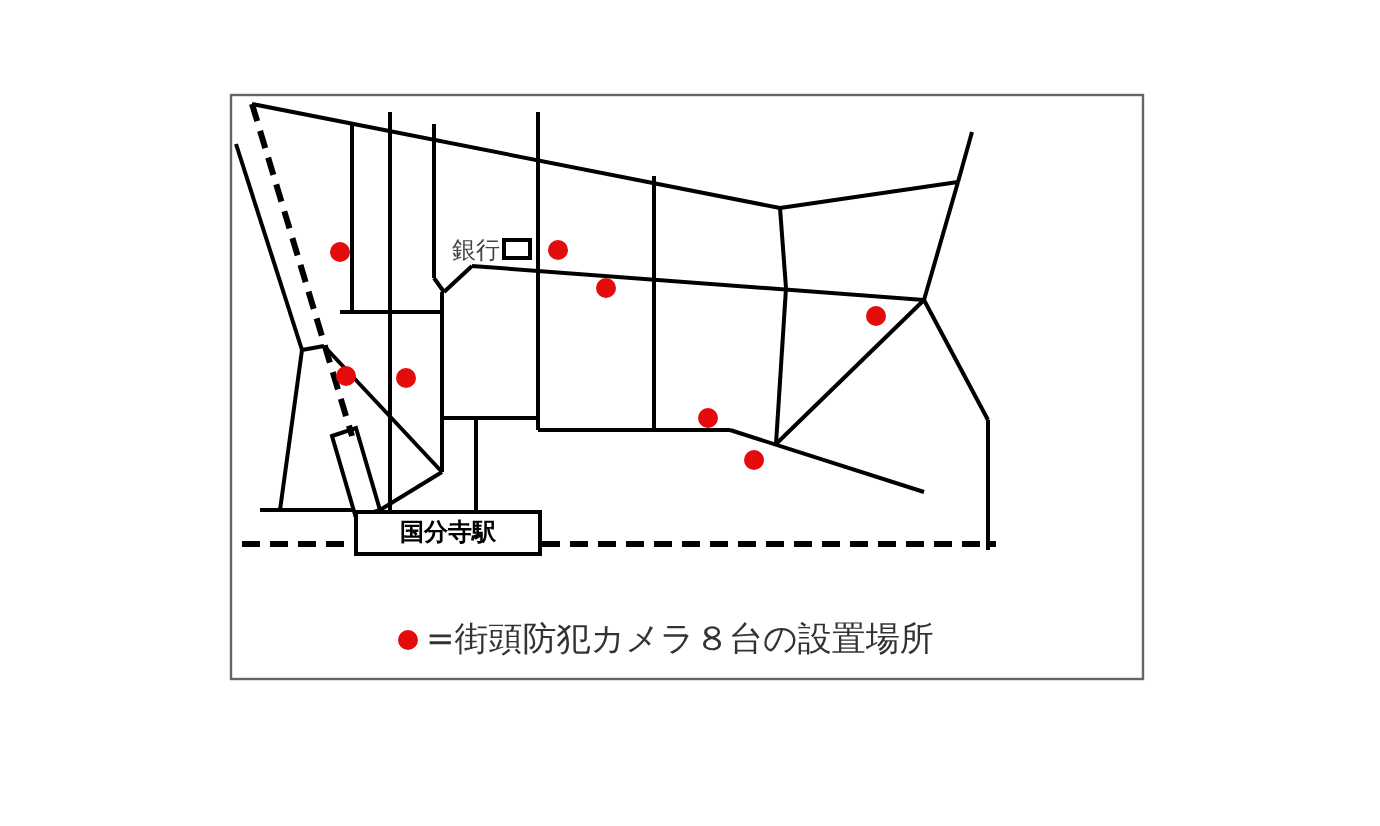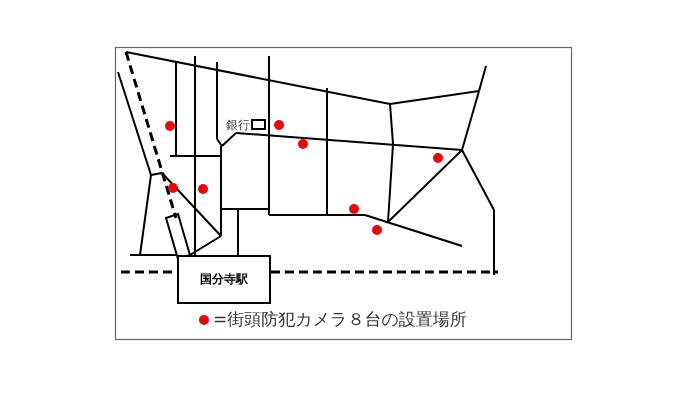--- a/index.html
+++ b/index.html
@@ -1,21 +1,21 @@
 <!DOCTYPE html>
 <html><head>
 <meta charset="utf-8">
 <style>
   html,body{margin:0;padding:0;background:#fff;}
   body{width:690px;height:413px;position:relative;overflow:hidden;font-family:"DejaVu Sans",sans-serif;}
   #map{position:absolute;left:0;top:0;}
   .road{stroke:#000;stroke-width:2;fill:none;}
   .rail{stroke:#000;stroke-width:3;stroke-dasharray:9 5;fill:none;}
   .lbl{position:absolute;font-size:12px;color:#444;}
-  .station{position:absolute;left:177px;top:255px;width:94px;height:49px;border:2.5px solid #000;box-sizing:border-box;background:#fff;display:flex;align-items:center;justify-content:center;font-size:12px;font-weight:bold;color:#000;}
+  .station{position:absolute;left:177px;top:255px;width:94px;height:23px;border:2.5px solid #000;box-sizing:border-box;background:#fff;display:flex;align-items:center;justify-content:center;font-size:12px;font-weight:bold;color:#000;}
   .legend{position:absolute;left:199px;top:308px;display:flex;align-items:center;font-size:17px;color:#333;}
   .legend .dot{width:10px;height:10px;border-radius:50%;background:#e30b0b;margin-right:4px;}
 </style>
 </head>
 <body>
 
 <svg id="map" width="690" height="413" viewBox="0 0 690 413">
   <rect x="115.5" y="47.5" width="456" height="292" fill="#fff" stroke="#666" stroke-width="1.2"></rect>
   <g>
     <line class="road" x1="126" y1="52" x2="390" y2="104"></line>

